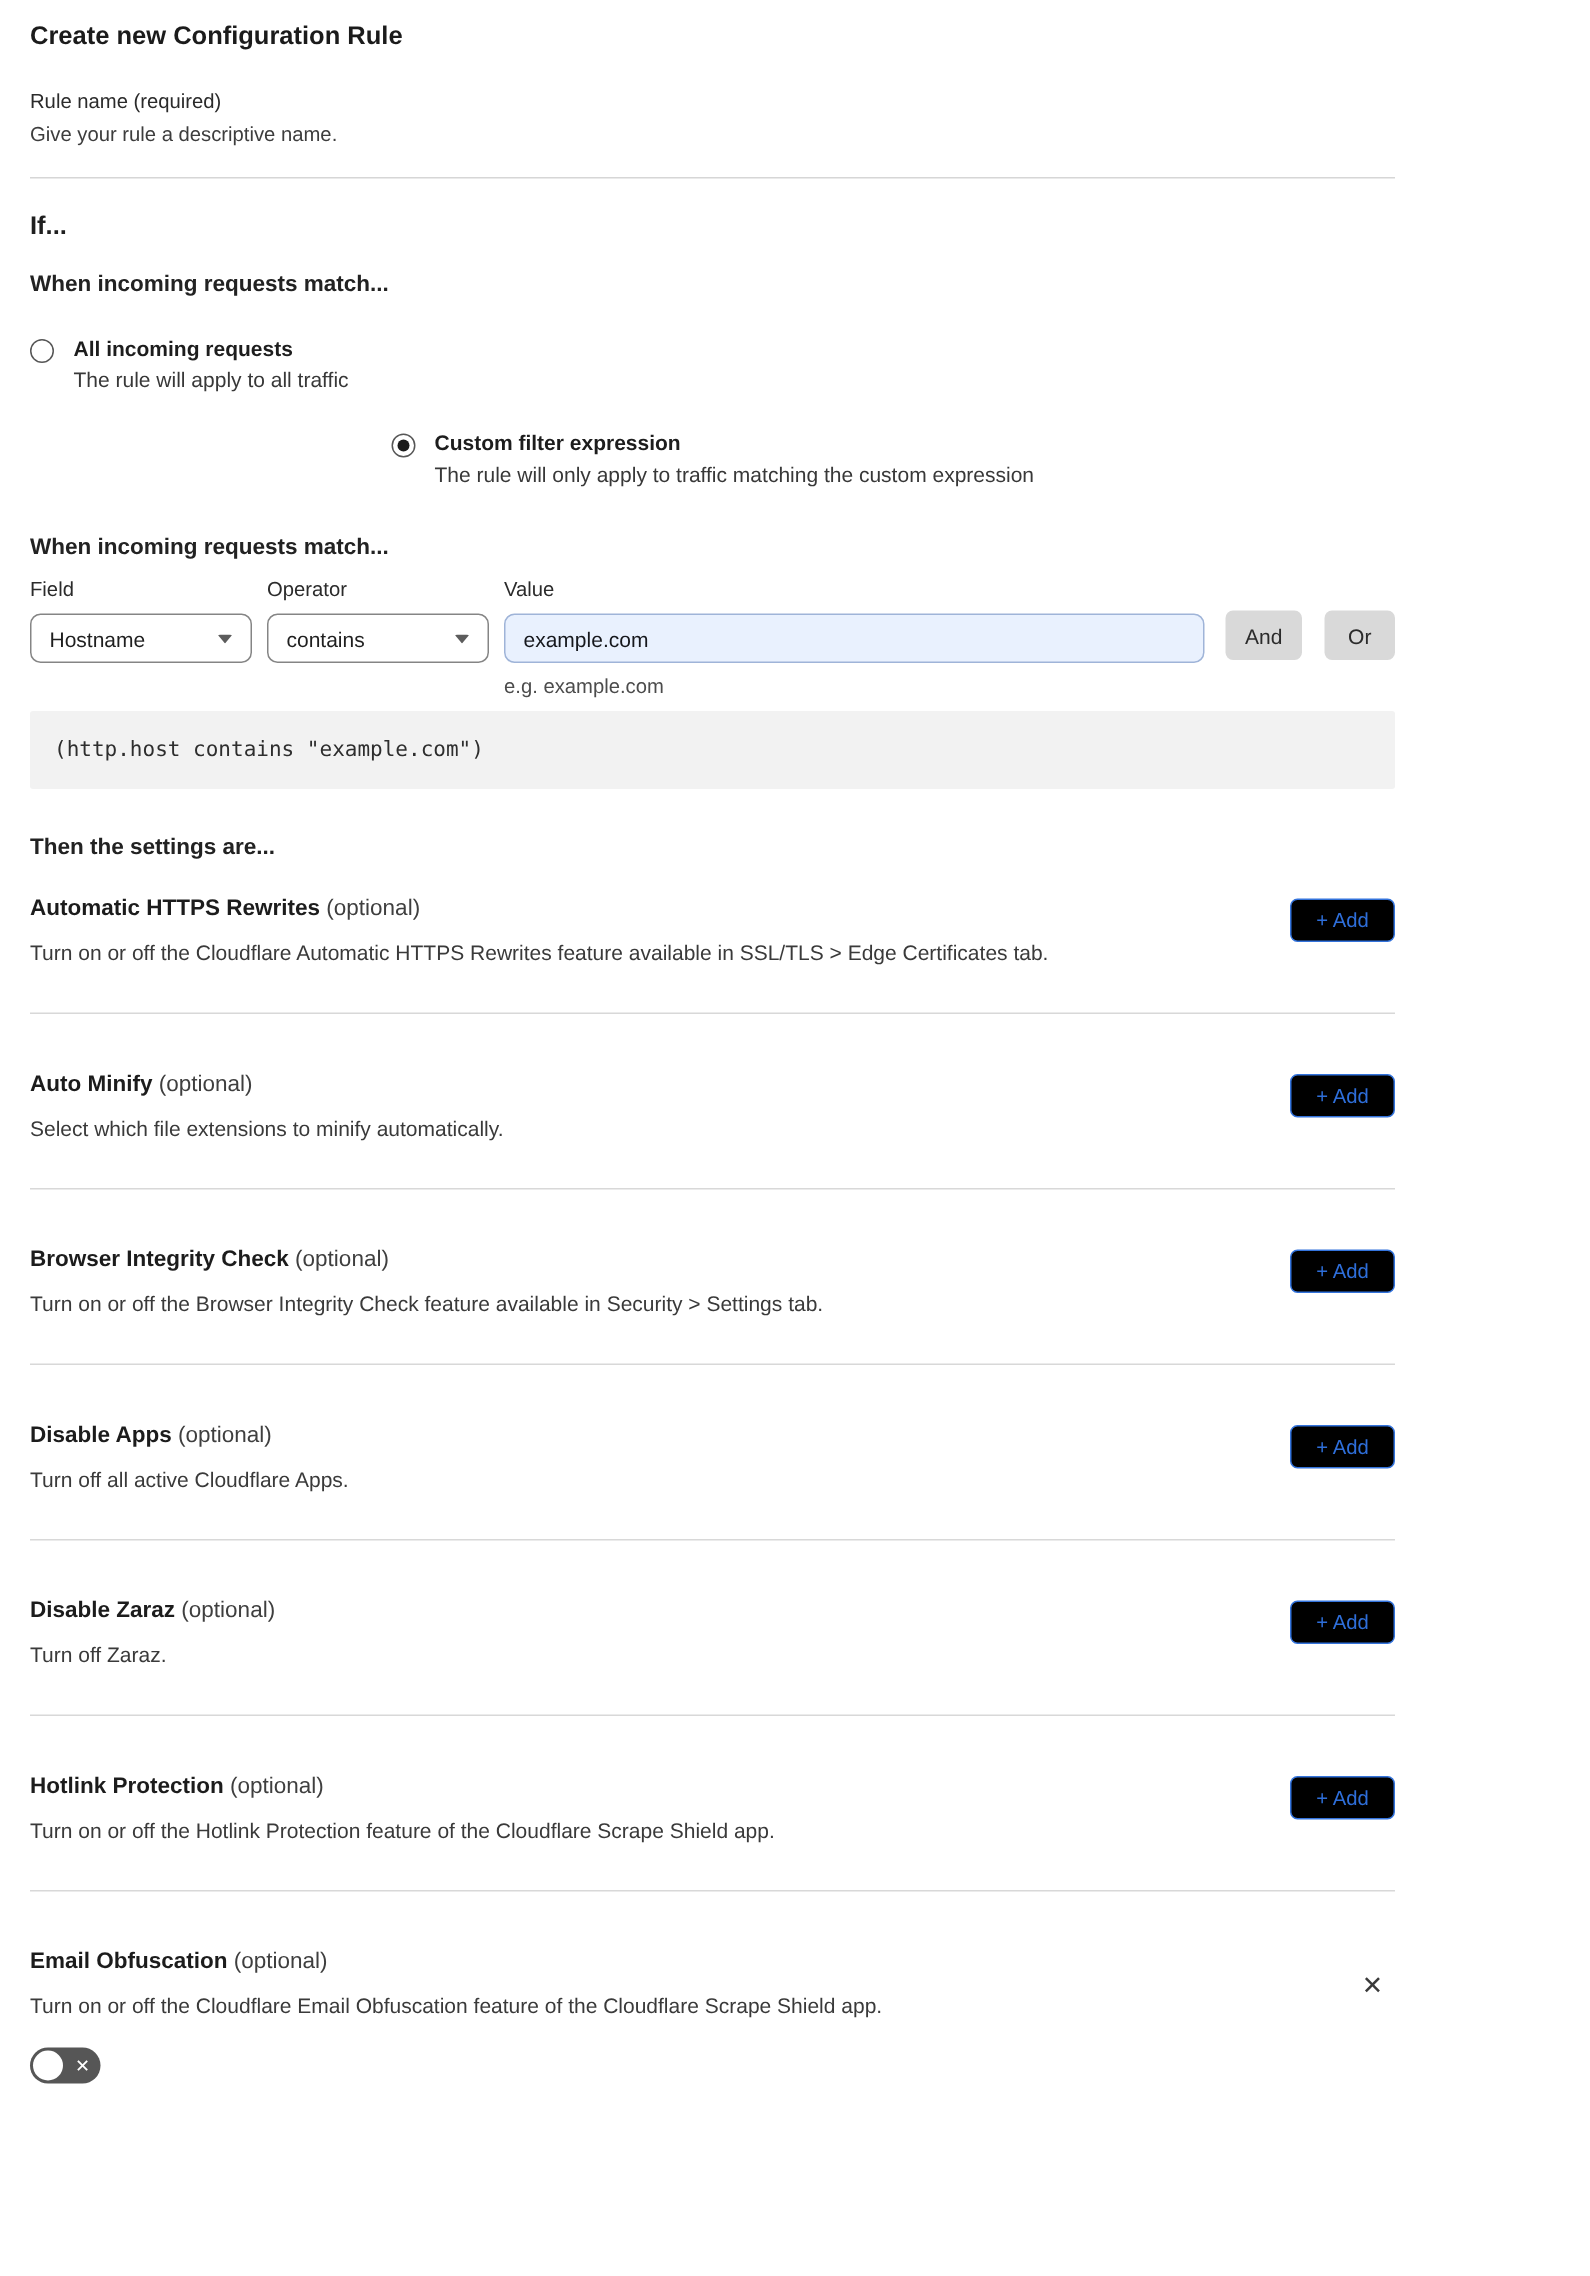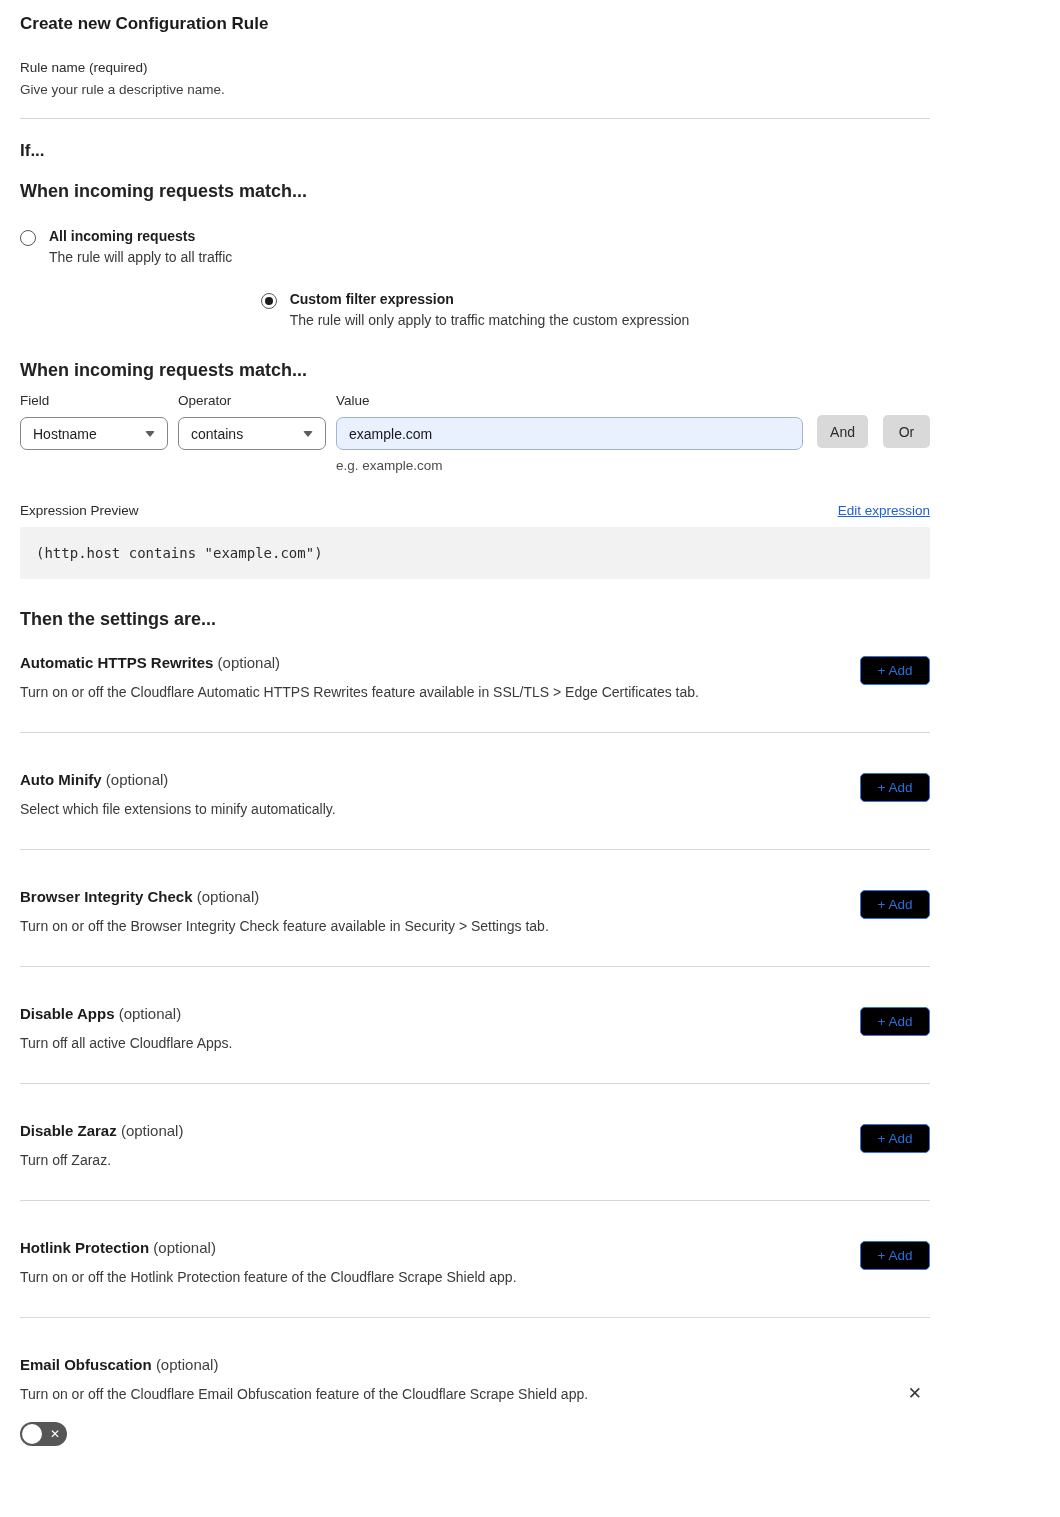--- a/index.html
+++ b/index.html
@@ -20,21 +20,21 @@
     border: 1px solid #8f8f8f; border-radius: 6px;
     font-family: "Liberation Sans", sans-serif;
     font-size: 14px; color: #1f1f1f; padding: 0 11px; background: #fff;
     outline: none; display: block;
   }
   .help-text { font-size: 13.5px; color: #3d3d3d; margin-top: 7px; }
 
   .divider { border: none; border-top: 1px solid #d6d6d6; margin: 21px 0 0 0; }
 
   .h-if { font-size: 17px; font-weight: bold; margin-top: 22px; }
-  .h-sub { font-size: 18px; font-weight: bold; margin-top: 20px; color: #222; }
+  .h-sub { font-size: 15px; font-weight: bold; margin-top: 20px; color: #222; }
 
   .radio-group { margin-top: 26px; }
   .radio-option { display: flex; align-items: flex-start; cursor: pointer; }
   .radio-option + .radio-option { margin-top: 26px; justify-content: center; }
   .radio-circle {
     flex: 0 0 auto; width: 16px; height: 16px; border-radius: 50%;
     border: 1px solid #565656; margin-top: 2px; position: relative; background: #fff;
   }
   .radio-circle.selected::after {
     content: ""; position: absolute; left: 3px; top: 3px;
@@ -98,21 +98,21 @@
     background: #000000; border: 1px solid #3373dc; border-radius: 5px;
     color: #2e6ed9; font-family: "Liberation Sans", sans-serif; font-size: 13.5px;
     cursor: pointer;
   }
   .close-x {
     flex: 0 0 auto; font-size: 17px; color: #3a3a3a; line-height: 17px;
     cursor: pointer; margin-top: 2px; margin-right: 8px; font-weight: normal;
   }
 
   .email-row { flex-direction: column; padding-bottom: 0; }
-  .email-top { display: flex; justify-content: space-between; align-items: flex-end; width: 100%; }
+  .email-top { display: flex; justify-content: space-between; align-items: center; width: 100%; }
   .toggle {
     margin-top: 20px; width: 47px; height: 24px; border-radius: 12px;
     background: #565656; position: relative; cursor: pointer;
     display: inline-flex; align-items: center;
   }
   .toggle-knob {
     position: absolute; left: 2px; top: 2px; width: 20px; height: 20px;
     border-radius: 50%; background: #ffffff;
   }
   .toggle-x { position: absolute; right: 7px; top: 4px; color: #ffffff; font-size: 12px; line-height: 16px; }
@@ -168,24 +168,20 @@
     </div>
     <div class="col-value">
       <div class="builder-col-label">Value</div>
       <input class="value-input" type="text" value="example.com" style="">
       <div class="value-help">e.g. example.com</div>
     </div>
     <button class="conj-button">And</button>
     <button class="conj-button conj-or">Or</button>
   </div>
 
-  <div class="preview-header">
-    <span class="preview-label">Expression Preview</span>
-    <span class="edit-link">Edit expression</span>
-  </div>
   <div class="code-block">(http.host contains "example.com")</div>
 
   <div class="h-sub h-then">Then the settings are...</div>
 
   <div class="setting-row">
     <div class="setting-info">
       <div class="setting-title">
         <b>Automatic HTTPS Rewrites</b>
         <span class="optional">(optional)</span>
       </div>

